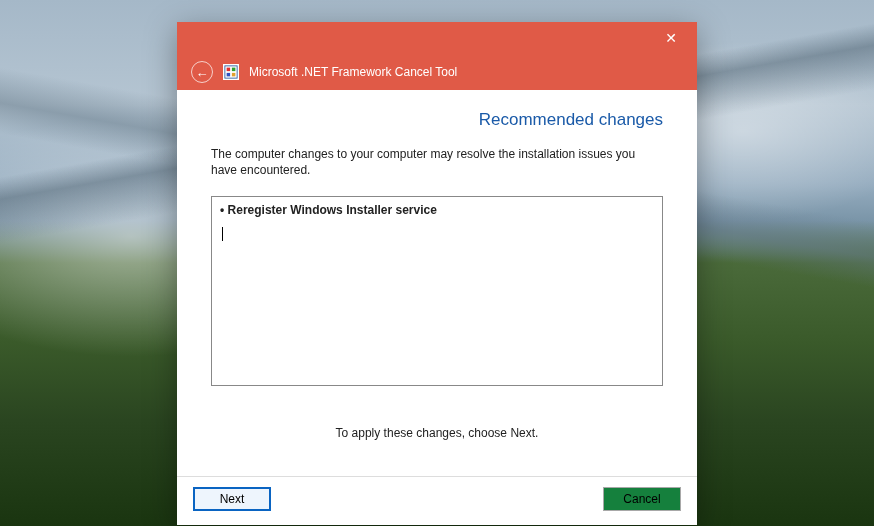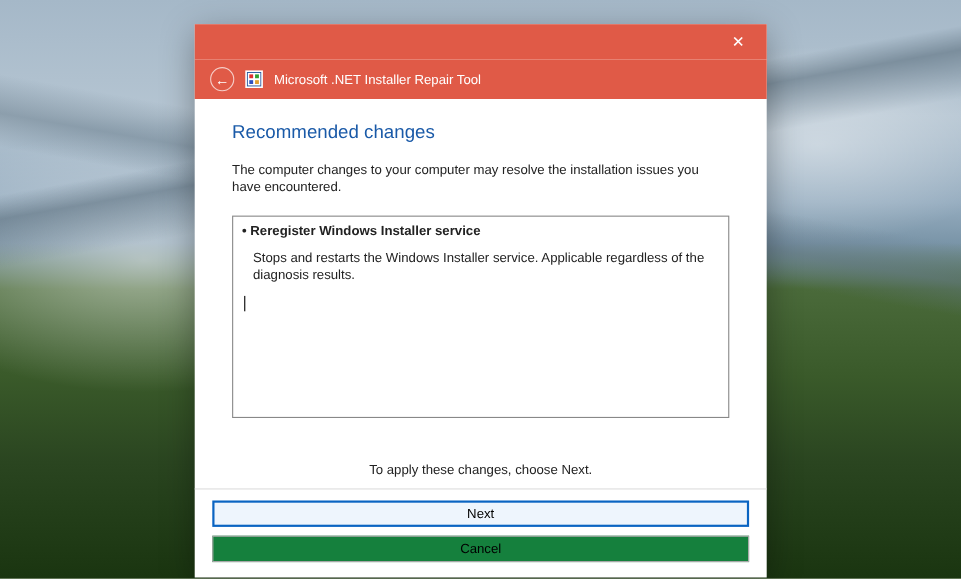--- a/index.html
+++ b/index.html
@@ -97,20 +97,21 @@
     padding: 18px 34px 10px 34px;
     display: flex;
     flex-direction: column;
     overflow: hidden;
   }
   .heading {
     color: #1a5aa8;
     font-size: 17px;
     font-weight: 400;
     margin: 2px 0 16px 0;
+    text-align: right;
   }
   .intro {
     font-size: 12px;
     color: #222;
     line-height: 1.35;
     margin: 0 0 18px 0;
   }
   .changes-box {
     border: 1px solid #888;
     padding: 6px 8px 6px 8px;
@@ -140,21 +141,20 @@
     color: #222;
     margin-top: 40px;
     text-align: center;
   }
   .footer {
     border-top: 1px solid #ddd;
     padding: 10px 16px 14px 16px;
     display: flex;
     justify-content: space-between;
     gap: 8px;
-    flex-direction: column;
   }
   .btn {
     min-width: 78px;
     height: 24px;
     font-size: 12px;
     font-family: inherit;
     background: #15803d;
     border: 1px solid #a8a8a8;
     cursor: pointer;
     padding: 0 8px;
@@ -186,33 +186,32 @@
     <span class="back-arrow">←</span>
     <span class="app-icon">
       <svg viewBox="0 0 16 16">
         <rect x="1" y="1" width="14" height="14" fill="#fff" stroke="#2a5aa0" stroke-width="1"></rect>
         <rect x="3" y="3" width="4" height="4" fill="#e03030"></rect>
         <rect x="9" y="3" width="4" height="4" fill="#30a030"></rect>
         <rect x="3" y="9" width="4" height="4" fill="#3050c0"></rect>
         <rect x="9" y="9" width="4" height="4" fill="#e0a030"></rect>
       </svg>
     </span>
-    <span>Microsoft .NET Installer Repair Tool</span>
+    <span>Microsoft .NET Framework Cancel Tool</span>
   </div>
 
   <div class="content">
     <div class="heading">Recommended changes</div>
     <div class="intro">The computer changes to your computer may resolve the installation issues you have encountered.</div>
 
     <div class="changes-box">
       <div class="change-item">
         <span class="change-title">Reregister Windows Installer service</span>
       </div>
       <div class="change-item">
-        <span class="change-desc">Stops and restarts the Windows Installer service. Applicable regardless of the diagnosis results.</span>
       </div>
       <div class="cursor-line"></div>
     </div>
 
     <div class="hint">To apply these changes, choose Next.</div>
   </div>
 
   <div class="footer">
     <button class="btn primary">Next</button>
     <button class="btn">Cancel</button>

